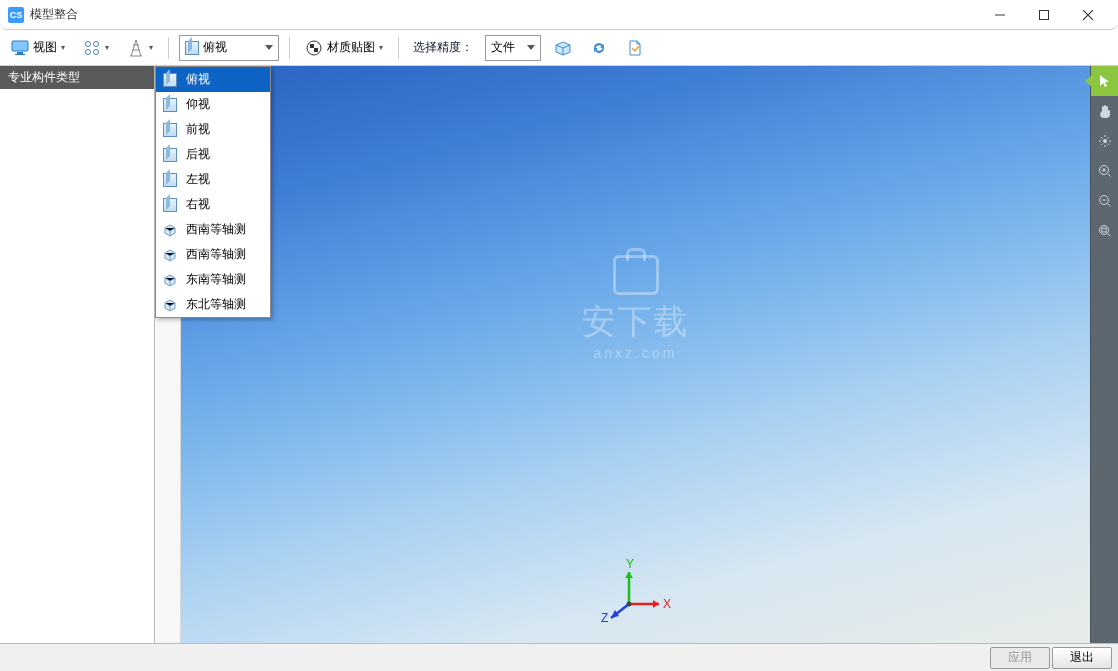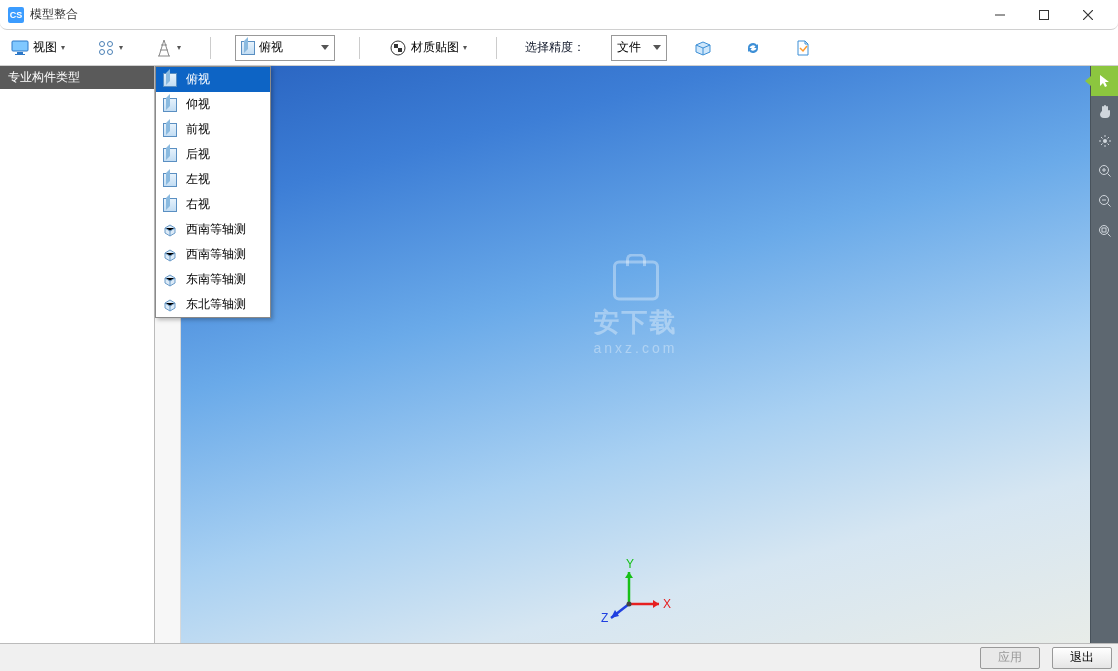--- a/index.html
+++ b/index.html
@@ -4,21 +4,21 @@
 <style>
 * { box-sizing: border-box; margin: 0; padding: 0; font-family: "Microsoft YaHei", sans-serif; font-size: 12px; }
 body { width: 1118px; height: 671px; background: #fff; overflow: hidden; position: relative; }
 
 .titlebar { height: 30px; display: flex; align-items: center; padding: 0 8px; border-bottom: 1px solid #d0d0d0; border-radius: 7px; }
 .titlebar .logo { width: 16px; height: 16px; background: #3b9cff; border-radius: 2px; color: #fff; font-size: 9px; font-weight: bold; display: flex; align-items: center; justify-content: center; margin-right: 6px; }
 .titlebar .title { flex: 1; color: #333; }
 .titlebar .wc { width: 44px; height: 28px; display: flex; align-items: center; justify-content: center; cursor: pointer; }
 .titlebar .wc svg { width: 10px; height: 10px; }
 
-.toolbar { height: 36px; display: flex; align-items: center; padding: 0 6px; gap: 22px; border-bottom: 1px solid #d0d0d0; }
+.toolbar { height: 36px; display: flex; align-items: center; padding: 0 6px; gap: 8px; border-bottom: 1px solid #d0d0d0; }
 .tbtn { height: 28px; display: flex; align-items: center; padding: 0 4px; gap: 4px; cursor: pointer; border: 1px solid transparent; }
 .tbtn .icon { width: 18px; height: 18px; display: flex; align-items: center; justify-content: center; }
 .chev { font-size: 8px; color: #555; }
 .drop { height: 26px; min-width: 100px; display: flex; align-items: center; padding: 0 5px; border: 1px solid #999; background: #fff; gap: 4px; cursor: pointer; position: relative; }
 .drop .lab { flex: 1; }
 .drop .arr { width: 0; height: 0; border-left: 4px solid transparent; border-right: 4px solid transparent; border-top: 5px solid #555; }
 .toolbar .sep { width: 1px; height: 22px; background: #ccc; margin: 0 2px; }
 .tlabel { color: #0f172a; padding: 0 4px; }
 
 .content { display: flex; height: calc(100% - 30px - 36px - 28px); border-radius: 7px; }
@@ -27,33 +27,33 @@
 .sidebar .body { flex: 1; background: #fff; }
 
 .viewport-wrap { flex: 1; display: flex; }
 .vtools { width: 26px; background: #f7f7f7; border-right: 1px solid #d9d9d9; display: flex; flex-direction: column; align-items: center; padding-top: 6px; gap: 6px; }
 .vtool { width: 20px; height: 20px; display: flex; align-items: center; justify-content: center; cursor: pointer; color: #888; }
 
 .viewport { flex: 1; position: relative; background: linear-gradient(165deg, #2862bf 0%, #3d7ed6 18%, #6aaae9 40%, #a8d0f2 62%, #d6e6f2 80%, #e8ece8 100%); overflow: hidden; }
 .watermark { position: absolute; top: 42%; left: 50%; transform: translate(-50%,-50%); text-align: center; color: rgba(255,255,255,0.35); pointer-events: none; }
 .watermark .bag { width: 46px; height: 40px; border: 3px solid rgba(255,255,255,0.35); border-radius: 6px; margin: 0 auto 4px; position: relative; }
 .watermark .bag:before { content: ""; position: absolute; top: -10px; left: 10px; right: 10px; height: 10px; border: 3px solid rgba(255,255,255,0.35); border-bottom: none; border-radius: 6px 6px 0 0; }
-.watermark .t1 { font-size: 26px; letter-spacing: 2px; font-weight: bold; }
+.watermark .t1 { font-size: 34px; letter-spacing: 2px; }
 .watermark .t2 { font-size: 14px; letter-spacing: 3px; }
 .axis { position: absolute; bottom: 18px; left: 50%; transform: translateX(-50%); }
 .axis svg { overflow: visible; }
 
 .right-tools { width: 28px; background: #5d6770; display: flex; flex-direction: column; border-left: 1px solid #48525b; }
 .rtool { height: 30px; display: flex; align-items: center; justify-content: center; color: #d0d6dc; cursor: pointer; }
 .rtool.active { background: #8cc63f; color: #fff; }
 .rtool.active:before { content: ""; position: absolute; margin-left: -34px; width: 0; height: 0; border-top: 5px solid transparent; border-bottom: 5px solid transparent; border-right: 6px solid #8cc63f; }
 
 .footer { height: 28px; border-top: 1px solid #bbb; display: flex; align-items: center; padding: 0 6px; background: #f0f0f0; }
 .footer .spacer { flex: 1; }
-.fbtn { height: 22px; min-width: 60px; border: 1px solid #999; background: linear-gradient(#fff,#e5e5e5); display: flex; align-items: center; justify-content: center; margin-left: 12px; cursor: pointer; border-radius: 2px; }
+.fbtn { height: 22px; min-width: 60px; border: 1px solid #999; background: linear-gradient(#fff,#e5e5e5); display: flex; align-items: center; justify-content: center; margin-left: 2px; cursor: pointer; border-radius: 2px; }
 .fbtn.disabled { color: #999; background: #e9e9e9; }
 
 .dropdown-menu { position: absolute; top: 66px; left: 155px; width: 116px; background: #fff; border: 1px solid #8a8a8a; box-shadow: 2px 2px 4px rgba(0,0,0,0.25); z-index: 100; }
 .menu-item { display: flex; align-items: center; height: 25px; padding: 0 6px; gap: 8px; cursor: pointer; }
 .menu-item.sel { background: #0d64c5; color: #fff; }
 .menu-item .micon { width: 16px; height: 16px; display: flex; align-items: center; justify-content: center; }
 
 .cube { width: 14px; height: 14px; border: 1px solid #5a8fc2; background: linear-gradient(#e6f2fc,#c3ddf3); position: relative; }
 .cube.top:after { content:""; position:absolute; top:-4px; left:2px; width:12px; height:4px; background:#9bc6ea; transform:skewX(-45deg); }
 .cube.side:after { content:""; position:absolute; top:-3px; right:-4px; width:4px; height:12px; background:#8abae0; transform:skewY(-45deg); }

